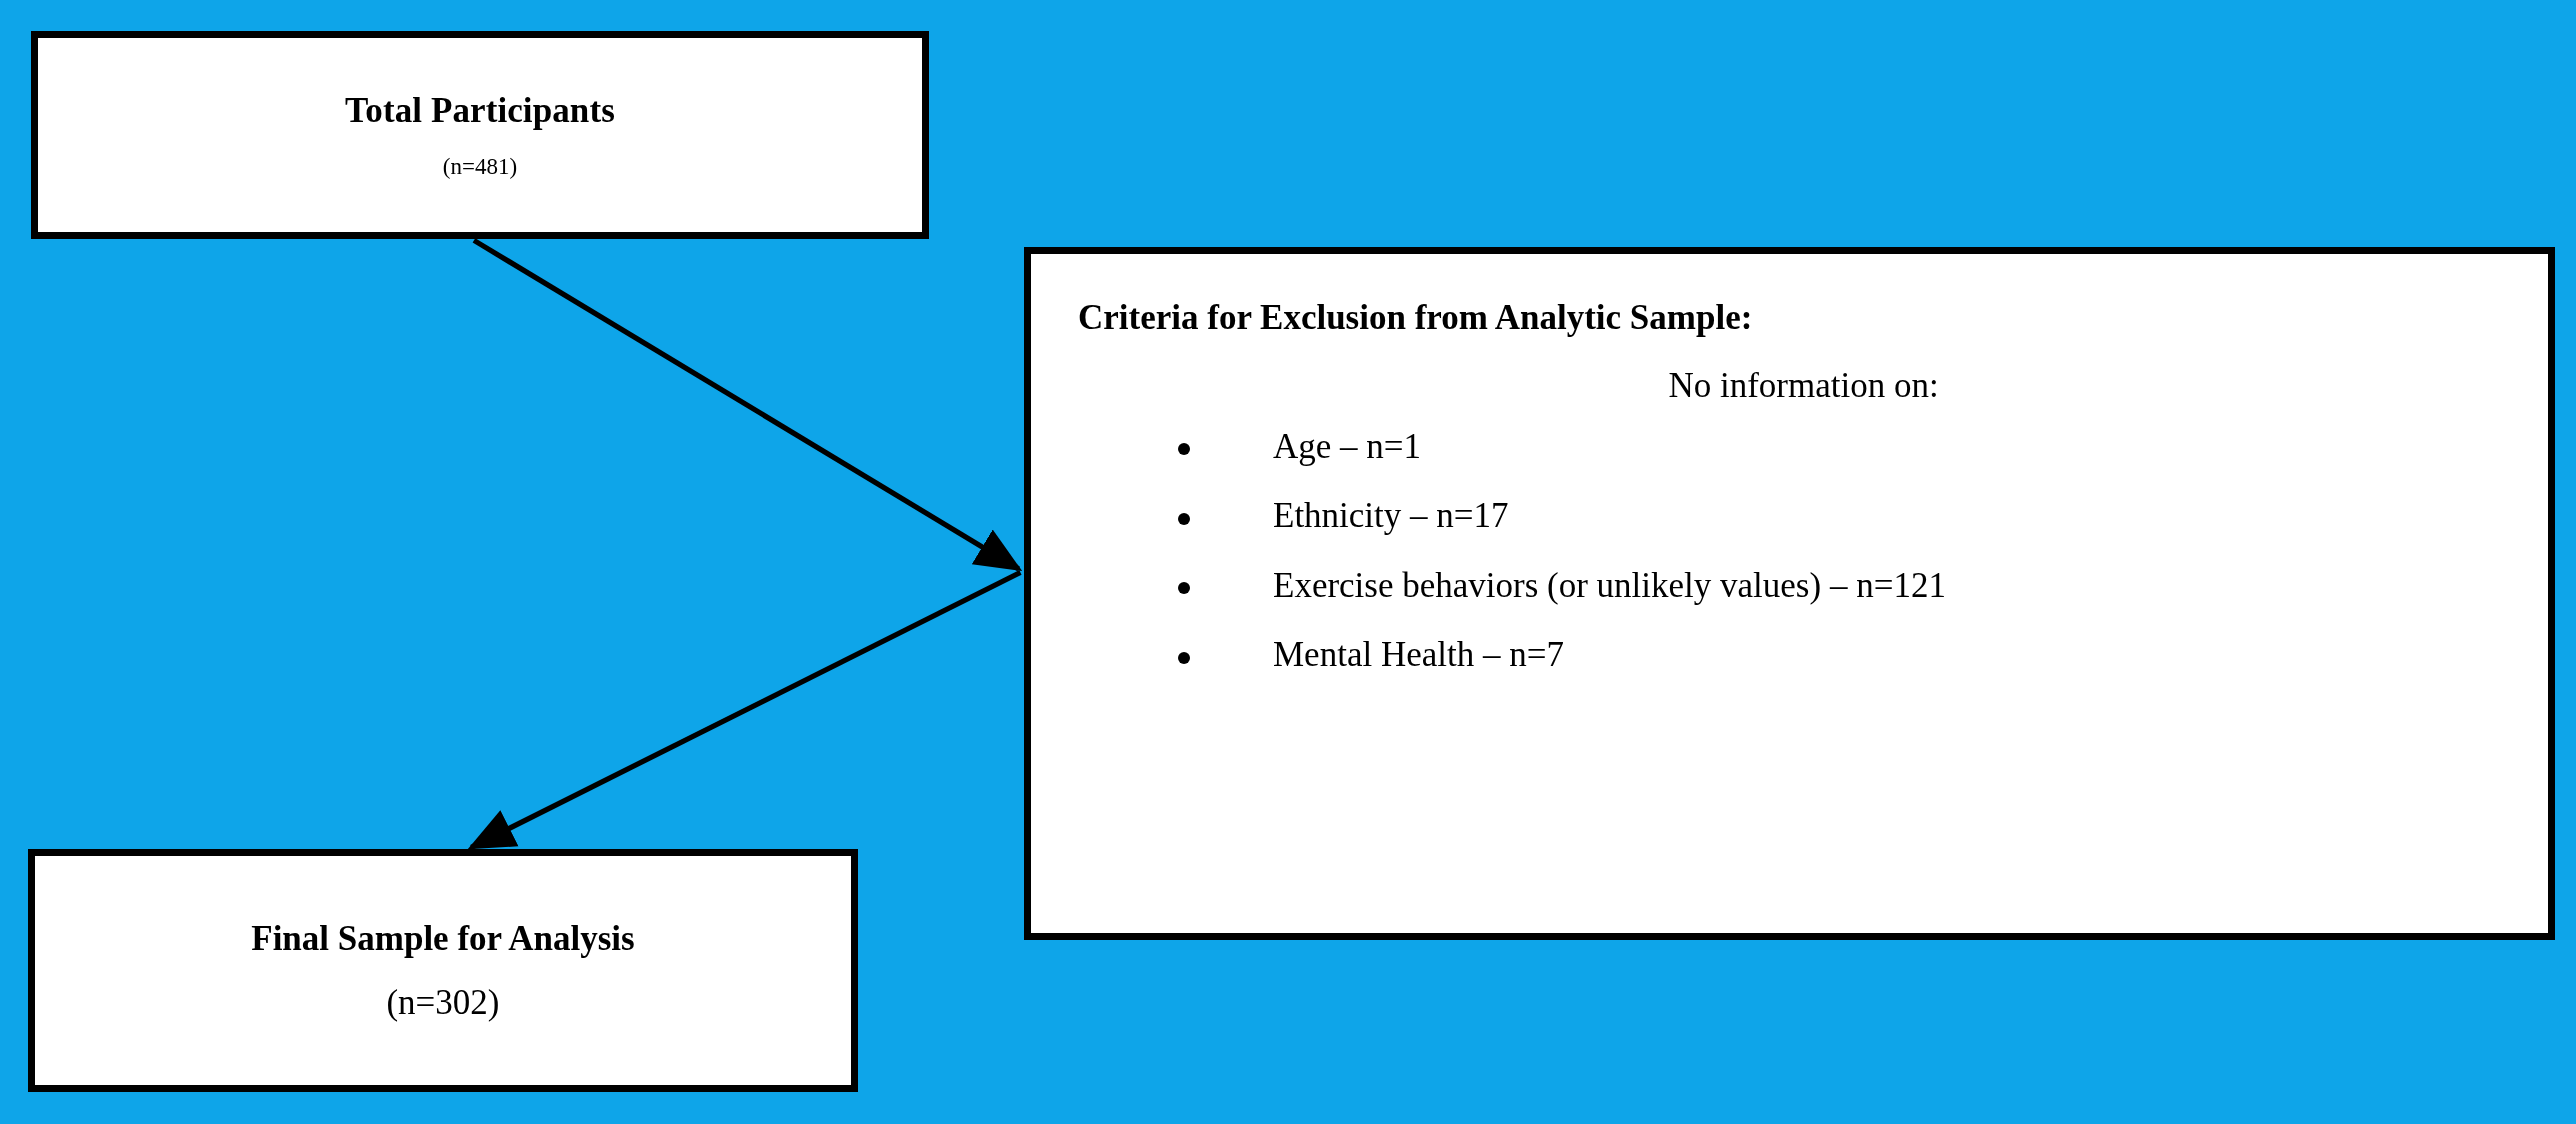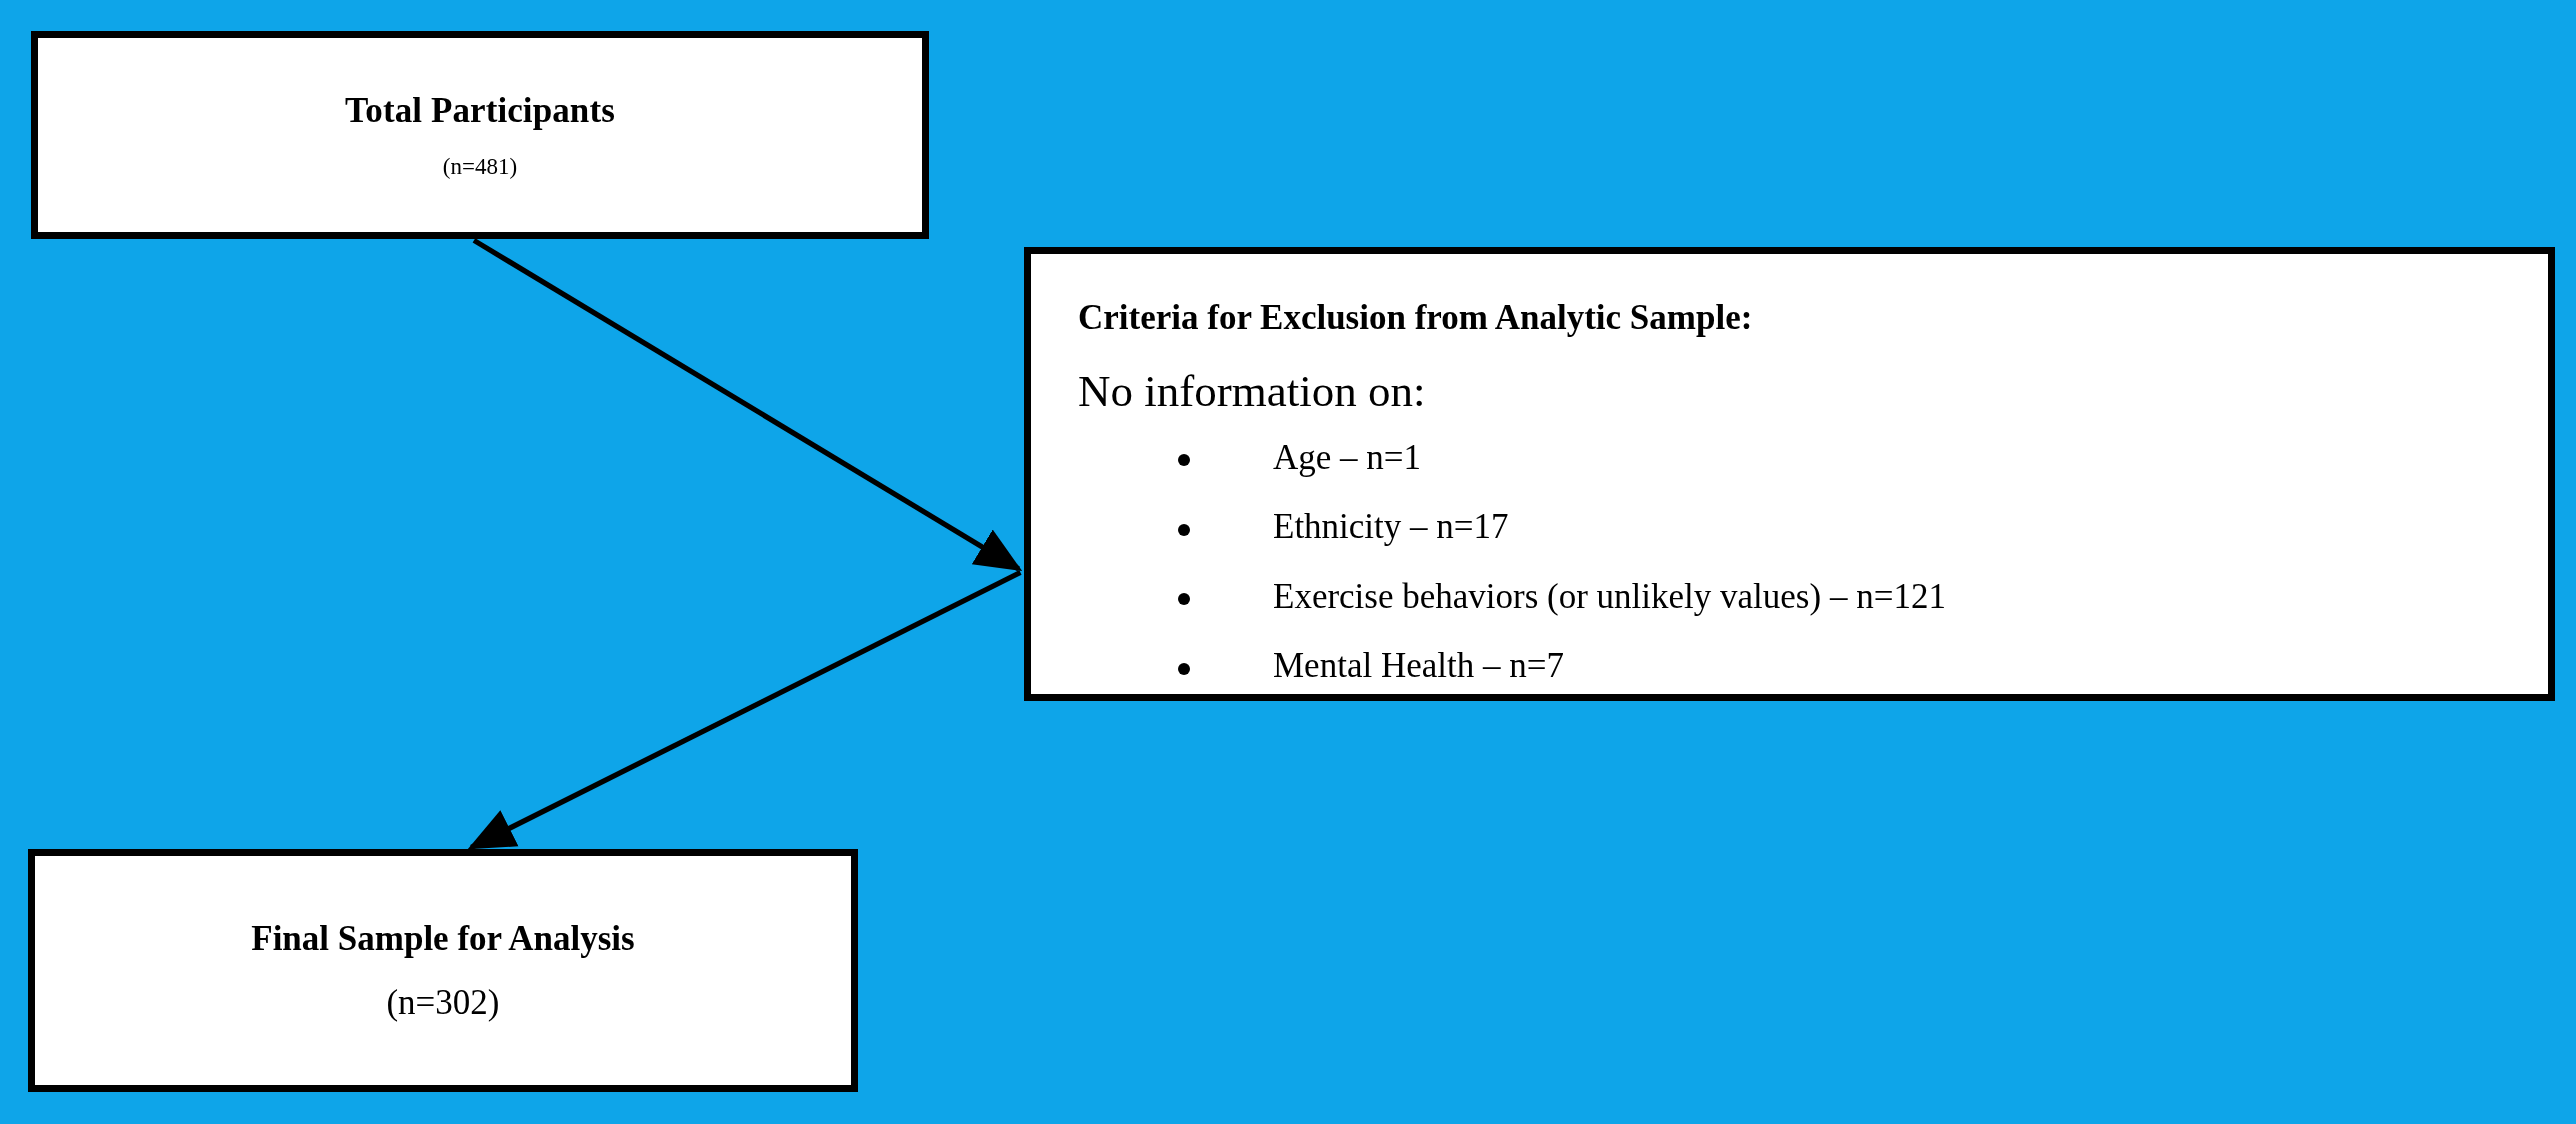--- a/index.html
+++ b/index.html
@@ -68,36 +68,37 @@
     font-weight: normal;
     line-height: 1.12;
     margin-top: 24px;
   }
 
   
   #box-exclusion {
     left: 1024px;
     top: 247px;
     width: 1531px;
-    height: 454px;
+    height: 693px;
     padding: 45px 19px 0 47px;
   }
   #box-exclusion .excl-heading {
     font-size: 35px;
     font-weight: bold;
     line-height: 1.1;
     margin: 0 0 29px 0;
     white-space: nowrap;
   }
   #box-exclusion .excl-subheading {
-    font-size: 45px;
+    font-size: 35px;
     font-weight: normal;
     line-height: 1.1;
     margin: 0 0 22.5px 0;
     white-space: nowrap;
+    text-align: center;
   }
   #box-exclusion ul.excl-list {
     list-style: none;
     margin: 0;
     padding: 0 0 0 100px;
   }
   #box-exclusion ul.excl-list li {
     position: relative;
     font-size: 35px;
     font-weight: normal;

